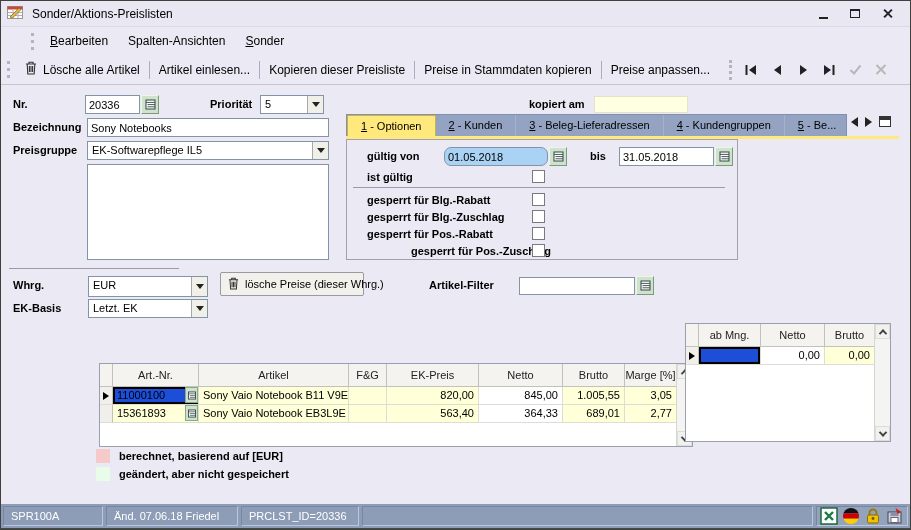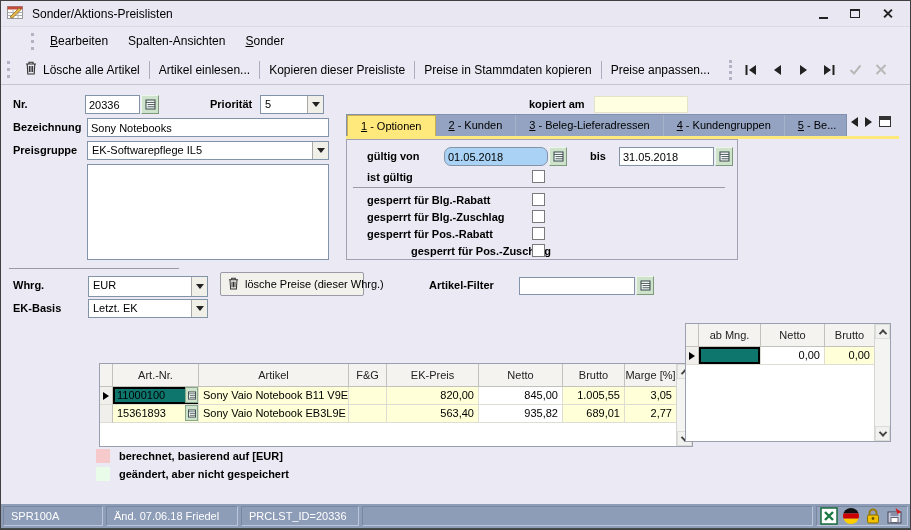--- a/index.html
+++ b/index.html
@@ -59,21 +59,21 @@
   .grid { position:absolute; background:#fff; border:1px solid #9aa0b0; overflow:hidden; }
   .ghead { display:flex; height:23px; background:#f4f3ef; border-bottom:1px solid #c2c2bc; }
   .hc { border-right:1px solid #c2c2bc; text-align:center; line-height:22px; white-space:nowrap; overflow:hidden; color:#222; }
   .grow { display:flex; height:18px; }
   .gc { position:relative; border-right:1px solid #deddd4; border-bottom:1px solid #deddd4; padding:0 4px; line-height:17px; white-space:nowrap; overflow:hidden; }
   .ry { background:#ffffd8; }
   .rw { background:#fff; }
   .num { text-align:right; }
   .selcol { background:#f0efeb; border-right:1px solid #c2c2bc; display:flex; align-items:center; justify-content:center; padding:0; }
   .rarrow { width:0; height:0; border-left:6px solid #000; border-top:4px solid transparent; border-bottom:4px solid transparent; }
-  .active-cell { background:#0f766e; box-shadow: inset 0 0 0 2px #000; }
+  .active-cell { background:#1d4ed8; box-shadow: inset 0 0 0 2px #000; }
   .mini-lookup { position:absolute; right:0; top:0; width:13px; height:16px; background:#cfe2cc; border:1px solid #8aa88a; display:flex; align-items:center; justify-content:center; padding:0; }
   .has-lookup { padding-right:15px; }
   .vscroll { position:absolute; right:0; top:0; bottom:0; width:16px; background:#f4f4f2; border-left:1px solid #d6d6d2; }
   .sarrow { position:absolute; left:0; width:15px; height:15px; background:#f1f1ef; border:1px solid #dcdcd8; display:flex; align-items:center; justify-content:center; }
   .sarrow.up { top:0; } .sarrow.down { bottom:0; }
   .chev { width:6px; height:6px; border-left:2px solid #444; border-top:2px solid #444; }
   .chev.u { transform:rotate(45deg) translate(1px,1px); }
   .chev.d { transform:rotate(225deg) translate(1px,1px); }
 
   
@@ -323,21 +323,21 @@
       <span class="gc selcol c0"></span>
       <span class="gc c1 ry has-lookup"><span>15361893</span><span class="mini-lookup">
             <svg width="8" height="9" viewBox="0 0 9 9">
               <rect x="0.5" y="0.5" width="8" height="8" fill="#fff" stroke="#344"></rect>
               <path d="M1 2.6h7M2 4.6h6M2 6.6h6" stroke="#344" stroke-width="0.8"></path>
             </svg>
           </span></span>
       <span class="gc c2 ry">Sony Vaio Notebook EB3L9E</span>
       <span class="gc c3 ry"></span>
       <span class="gc c4 ry num">563,40</span>
-      <span class="gc c5 rw num">935,82</span>
+      <span class="gc c5 rw num">364,33</span>
       <span class="gc c6 ry num">689,01</span>
       <span class="gc c7 ry num">2,77</span>
     </div>
     <div class="vscroll">
       <span class="sarrow up">
           <span class="chev u"></span>
         </span>
       <span class="sarrow down">
           <span class="chev d"></span>
         </span>

